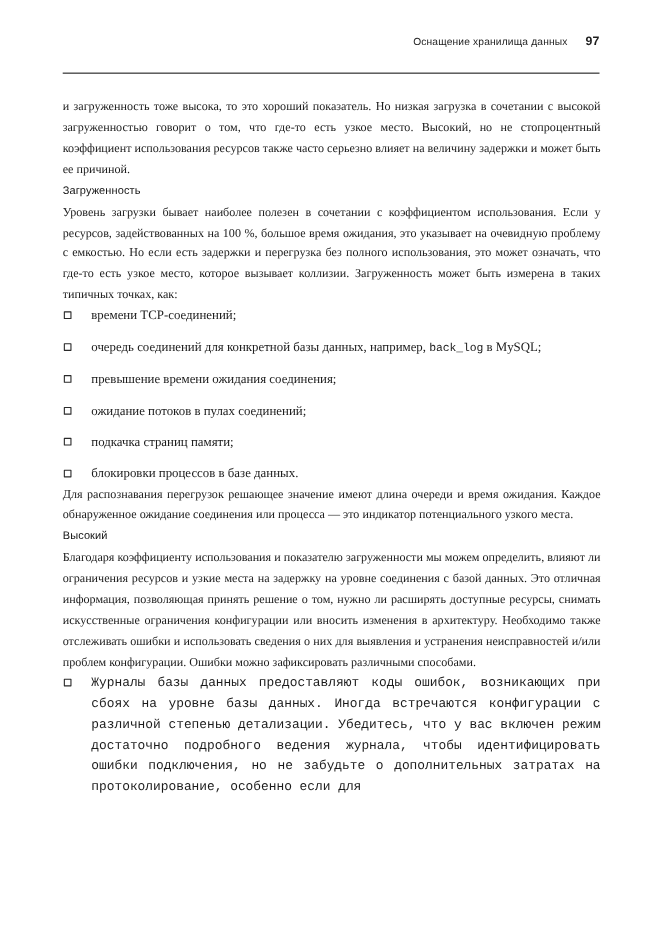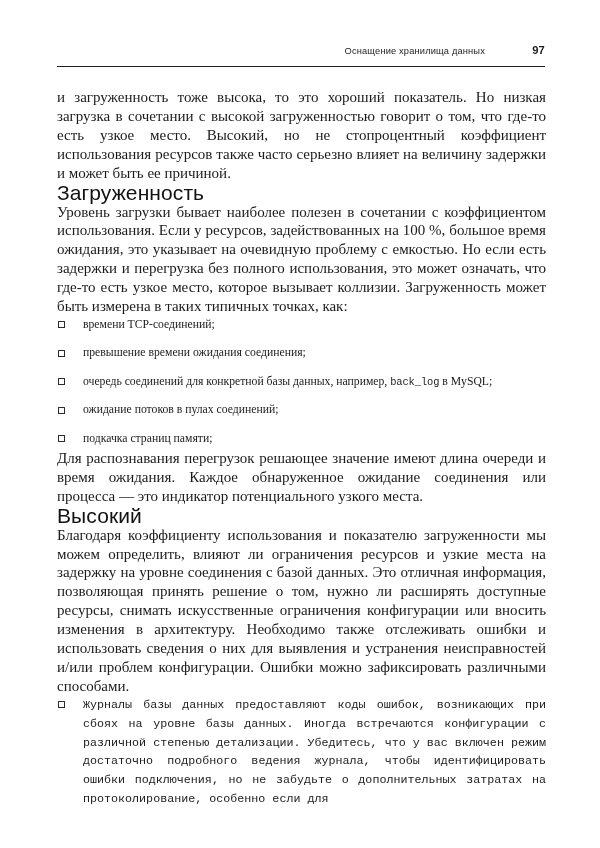--- a/index.html
+++ b/index.html
@@ -23,37 +23,37 @@
     top: 0;
     width: 600px;
     height: 848px;
     box-sizing: border-box;
   }
 
   
   .running-head {
     position: absolute;
     left: 57px;
-    top: 44px;
+    top: 32px;
     width: 488px;
     display: flex;
     align-items: baseline;
     justify-content: flex-end;
     font-family: "Liberation Sans", "DejaVu Sans", sans-serif;
     font-size: 9.3px;
     letter-spacing: 0.15px;
     color: #1d1d1d;
   }
   .running-head .rh-title {
     white-space: nowrap;
   }
   .running-head .rh-folio {
     font-weight: bold;
     font-size: 11.2px;
-    margin-left: 42px;
+    margin-left: 11px;
     min-width: 18px;
     text-align: right;
   }
   .head-rule {
     position: absolute;
     left: 57px;
     top: 66px;
     width: 488px;
     height: 1px;
     background: #1d1d1d;
@@ -62,33 +62,33 @@
   
   .col {
     position: absolute;
     left: 57px;
     top: 88px;
     width: 489px;
   }
 
   p.body {
     margin: 0;
-    font-size: 15px;
+    font-size: 11px;
     line-height: 18.9px;
     text-align: justify;
     text-justify: inter-word;
     hyphens: manual;
     color: #1b1b1b;
   }
 
   h2.sect {
     margin: 0;
     font-family: "Liberation Sans", "DejaVu Sans", sans-serif;
     font-weight: normal;
-    font-size: 21px;
+    font-size: 10px;
     line-height: 20px;
     letter-spacing: 0.1px;
     color: #121212;
   }
   .sp-head-before  { margin-top: 32px; }
   .sp-head-after   { margin-top: 22px; }
   .sp-list-before  { margin-top: 20px; }
   .sp-list-after   { margin-top: 20px; }
 
   
@@ -151,33 +151,37 @@
 
     <p class="body sp-head-after">Уровень загрузки бывает наиболее полезен в сочетании с коэффициентом использования. Если у ресурсов, задействованных на 100 %, большое время ожидания, это указывает на очевидную проблему с емкостью. Но если есть задержки и перегрузка без полного использования, это может означать, что где-то есть узкое место, которое вызывает коллизии. Загруженность может быть измерена в таких типичных точках, как:</p>
 
     <ul class="sqlist sp-list-before">
       <li>
         <span class="sq-marker"></span>
         <span>времени TCP-соединений;</span>
       </li>
       <li>
         <span class="sq-marker"></span>
-        <span>превышение времени ожидания соединения;</span>
+        <span>очередь соединений для конкретной базы данных, например, </span><code class="mono">back_log</code><span> в MySQL;</span>
       </li>
       <li>
         <span class="sq-marker"></span>
-        <span>очередь соединений для конкретной базы данных, например, </span><code class="mono">back_log</code><span> в MySQL;</span>
+        <span>превышение времени ожидания соединения;</span>
       </li>
       <li>
         <span class="sq-marker"></span>
         <span>ожидание потоков в пулах соединений;</span>
       </li>
       <li>
         <span class="sq-marker"></span>
         <span>подкачка страниц памяти;</span>
+      </li>
+      <li>
+        <span class="sq-marker"></span>
+        <span>блокировки процессов в базе данных.</span>
       </li>
     </ul>
 
     <p class="body sp-list-after">Для распознавания перегрузок решающее значение имеют длина очереди и время ожидания. Каждое обнаруженное ожидание соединения или процесса — это индикатор потенциального узкого места.</p>
 
     <h2 class="sect sp-head-before">Высокий</h2>
 
     <p class="body sp-head-after">Благодаря коэффициенту использования и показателю загруженности мы можем определить, влияют ли ограничения ресурсов и узкие места на задержку на уровне соединения с базой данных. Это отличная информация, позволяющая принять решение о том, нужно ли расширять доступные ресурсы, снимать искусственные ограничения конфигурации или вносить изменения в архитектуру. Необходимо также отслеживать ошибки и использовать сведения о них для выявления и устранения неисправностей и/или проблем конфигурации. Ошибки можно зафиксировать различными способами.</p>
 
     <ul class="sqlist justified sp-list-before">

